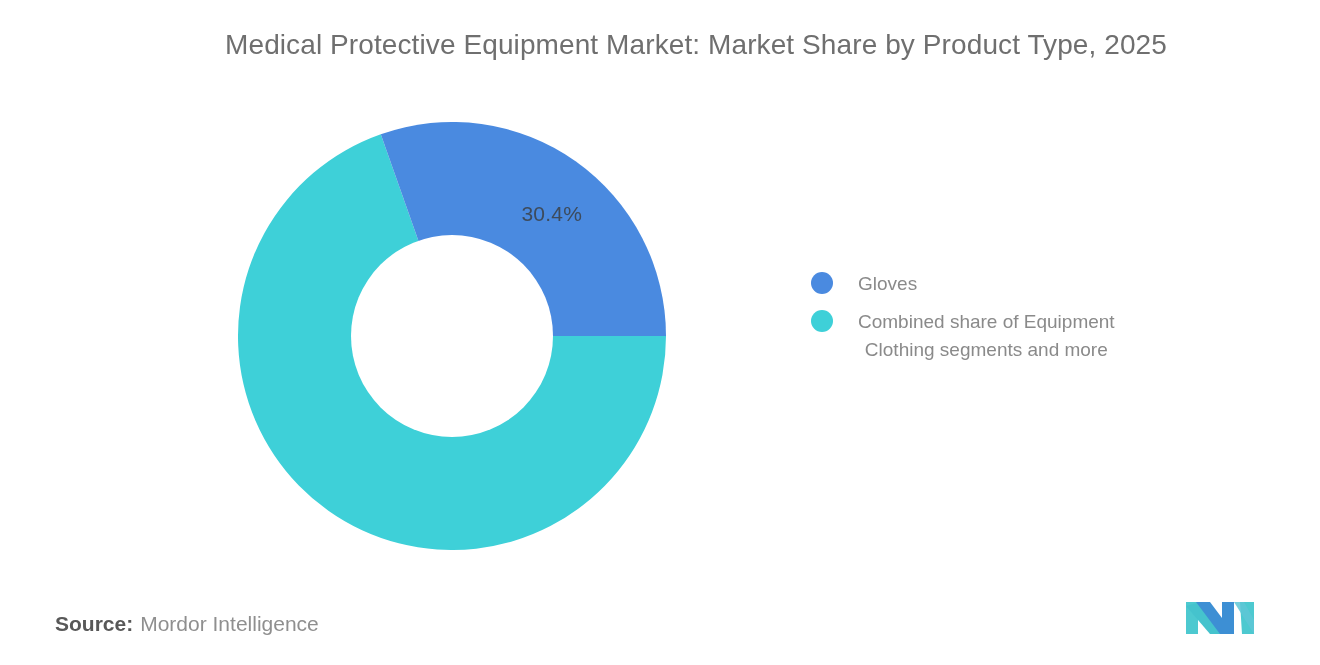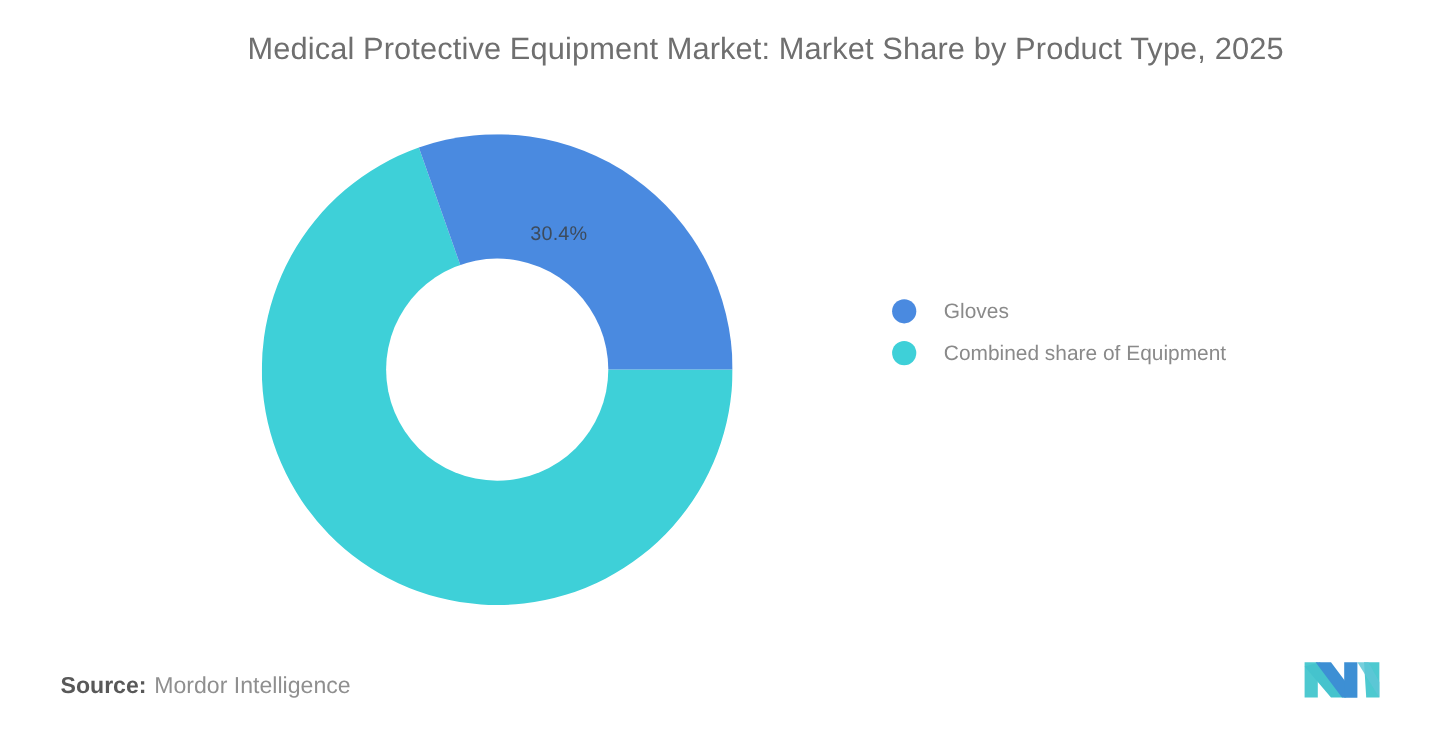--- a/index.html
+++ b/index.html
@@ -46,25 +46,25 @@
     height: 428px;
   }
   #donut-svg {
     display: block;
     width: 428px;
     height: 428px;
   }
 
   #slice-label-gloves {
     position: absolute;
-    left: 462px;
+    left: 490px;
     top: 202px;
     width: 92px;
-    text-align: center;
-    font-size: 18px;
+    text-align: right;
+    font-size: 21px;
     color: #3d4b5c;
     font-weight: 400;
     letter-spacing: 0.2px;
   }
 
   
   #legend {
     position: absolute;
     left: 811px;
     top: 270px;
@@ -143,20 +143,21 @@
 
     <div class="legend-row">
       <span class="legend-swatch" style="background:#4a8ae0"></span>
       <span class="legend-text">Gloves</span>
     </div>
 
     <div class="legend-row">
       <span class="legend-swatch" style="background:#3ed0d8"></span>
       <span class="legend-text">
         <span>Combined share of Equipment</span><br>
+        <span>Clothing segments and more</span>
       </span>
     </div>
 
   </div>
 
   <div id="source-line">
     <span id="source-label">Source:</span><span id="source-value">Mordor Intelligence</span>
   </div>
 
   <div id="brand-logo">

